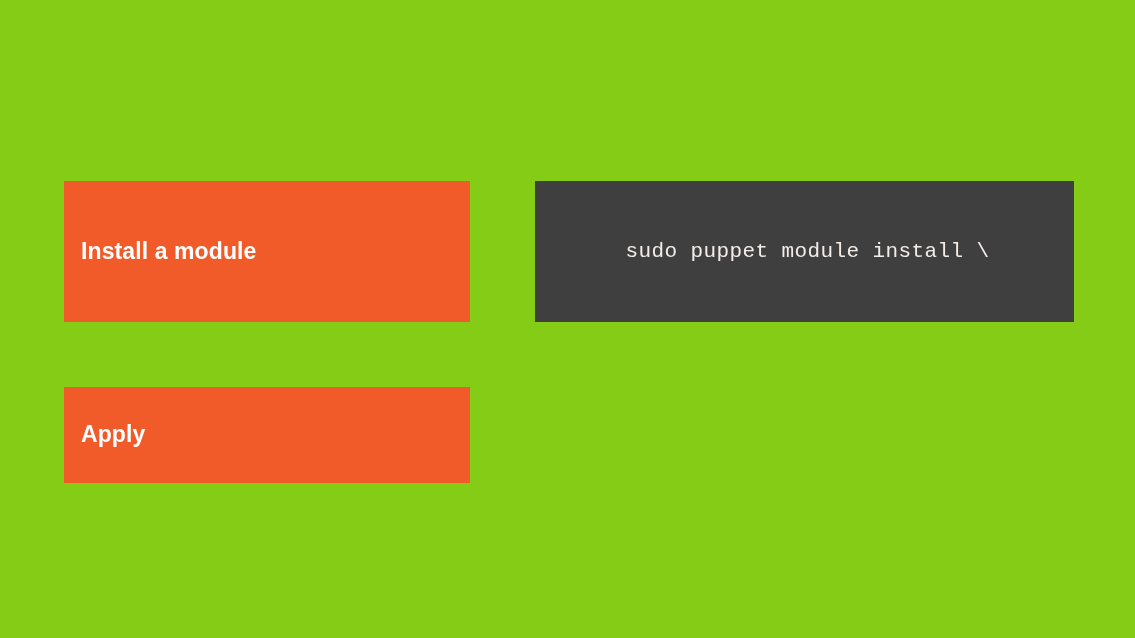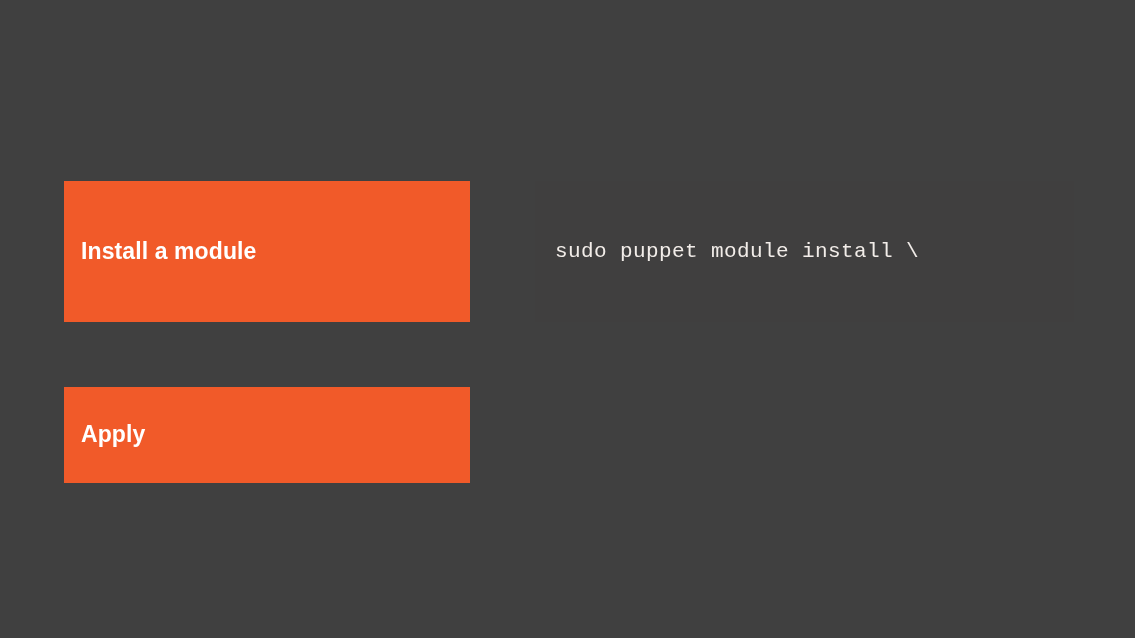--- a/index.html
+++ b/index.html
@@ -13,21 +13,21 @@
     background: #ffffff;
     font-family: "Liberation Sans", sans-serif;
     overflow: hidden;
     position: relative;
   }
 
   .slide {
     position: relative;
     width: 1135px;
     height: 638px;
-    background: #404040;
+    background: #84cc16;
   }
 
   
   .row {
     position: absolute;
     left: 0;
     width: 1135px;
   }
   .row-0 { top: 181px; height: 141px; }
   .row-1 { top: 387px; height: 96px; }
@@ -62,20 +62,21 @@
     width: 539px;
     top: 0;
     bottom: 0;
     background: #403f3f;
     display: flex;
     flex-direction: column;
     justify-content: center;
     box-sizing: border-box;
     padding-left: 20px;
     padding-right: 14px;
+    align-items: center;
   }
   .code-line {
     color: #f2ede9;
     font-family: "Liberation Mono", "DejaVu Sans Mono", monospace;
     font-size: 21px;
     line-height: 29px;
     white-space: pre;
     letter-spacing: 0.4px;
   }
 </style>

